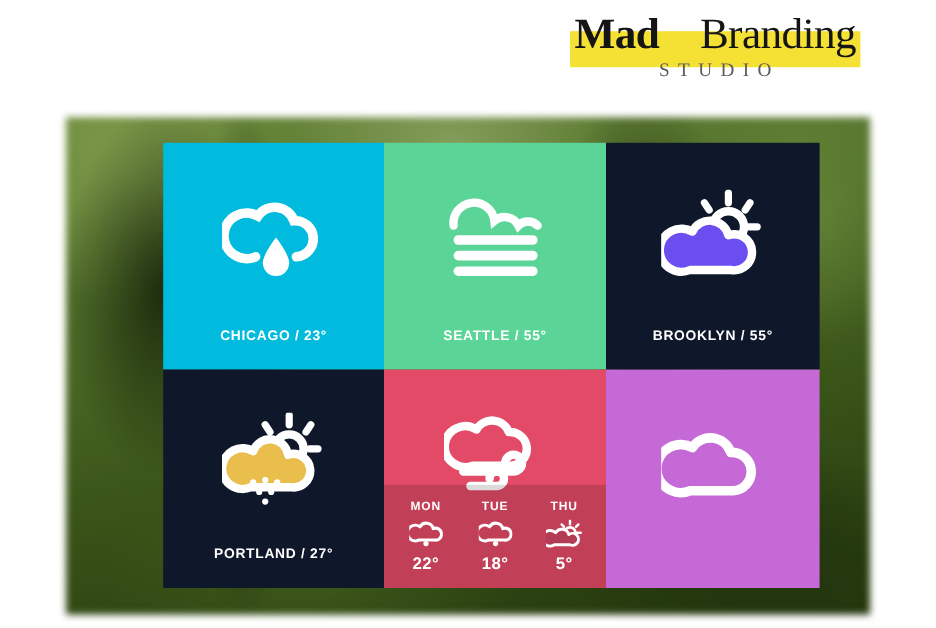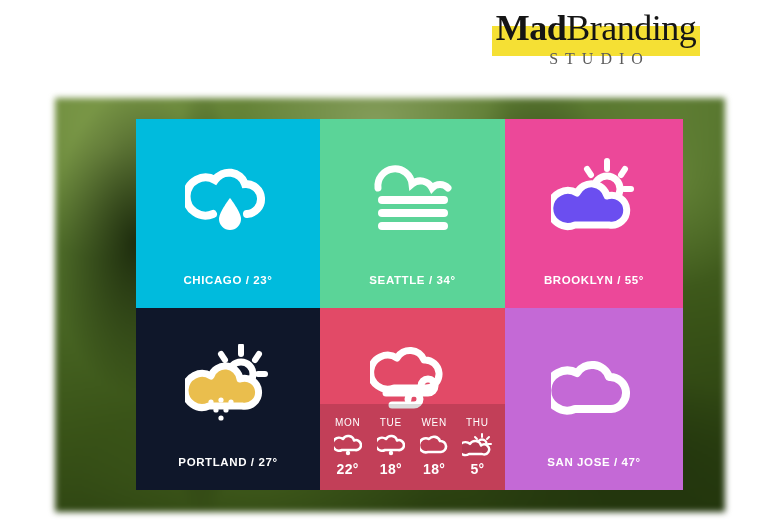--- a/index.html
+++ b/index.html
@@ -42,21 +42,21 @@
     position: relative;
     z-index: 1;
     font-family: "Liberation Serif", serif;
     font-size: 36px;
     letter-spacing: -0.5px;
     color: #151515;
     white-space: nowrap;
     padding: 0 4px;
   }
   .logo-text .bold { font-weight: bold; }
-  .logo-text .light { font-weight: normal; }
+  .logo-text .light { font-weight: normal; padding-left: 34px; }
   .logo-sub {
     position: relative;
     z-index: 1;
     margin-top: 5px;
     font-family: "Liberation Serif", serif;
     font-size: 16px;
     letter-spacing: 7px;
     color: #5b5b5b;
     text-indent: 7px;
   }
@@ -140,21 +140,21 @@
     padding: 0 6px;
     box-sizing: border-box;
   }
   .fc-day {
     flex: 1 1 0;
     text-align: center;
     color: #ffffff;
   }
   .fc-name {
     font-size: 10px;
-    font-weight: normal;
+    font-weight: bold;
     letter-spacing: 0.7px;
     margin-bottom: 4px;
   }
   .fc-icon {
     height: 26px;
     display: flex;
     align-items: center;
     justify-content: center;
     margin-bottom: 3px;
   }
@@ -193,24 +193,24 @@
 
   <div class="tile" style="background:#5bd498">
     <div class="tile-icon">
       <svg width="86" height="74" viewBox="0 0 86 74">
         <path d="M8 30 A17 17 0 0 1 42 26 A13 13 0 0 1 62 30 A11 11 0 0 1 78 30" fill="none" stroke="#fff" stroke-width="7" stroke-linecap="round"></path>
         <rect x="8" y="38" width="70" height="8" rx="4" fill="#fff"></rect>
         <rect x="8" y="51" width="70" height="8" rx="4" fill="#fff"></rect>
         <rect x="8" y="64" width="70" height="8" rx="4" fill="#fff"></rect>
       </svg>
     </div>
-    <div class="tile-label">SEATTLE / 34°</div>
-  </div>
-
-  <div class="tile" style="background:#ec4899">
+    <div class="tile-label">SEATTLE / 55°</div>
+  </div>
+
+  <div class="tile" style="background:#0f172a">
     <div class="tile-icon">
       <svg width="86" height="74" viewBox="0 0 86 74">
         <g stroke="#fff" stroke-width="6" stroke-linecap="round">
           <line x1="56" y1="3" x2="56" y2="11"></line>
           <line x1="36" y1="11" x2="40" y2="17"></line>
           <line x1="74" y1="11" x2="70" y2="17"></line>
           <line x1="80" y1="31" x2="73" y2="31"></line>
         </g>
         <circle cx="56" cy="31" r="13" fill="none" stroke="#fff" stroke-width="7"></circle>
         <path d="M24 67 A18 18 0 1 1 26 35 A16 16 0 0 1 56 38 A15 15 0 1 1 58 67 Z" fill="#6b4ef0" stroke="#fff" stroke-width="7" stroke-linejoin="round"></path>
@@ -268,29 +268,20 @@
         <div class="fc-name">TUE</div>
         <div class="fc-icon">
           <svg width="28" height="24" viewBox="0 0 28 24">
             <path d="M8 17 A6.5 6.5 0 1 1 9 6 A6 6 0 0 1 20 7.5 A5 5 0 1 1 21 17 Z" fill="none" stroke="#fff" stroke-width="2.6" stroke-linejoin="round"></path>
             <circle cx="14" cy="20" r="2.2" fill="#fff"></circle>
           </svg>
         </div>
         <div class="fc-temp">18°</div>
       </div>
 
-      <div class="fc-day">
-        <div class="fc-name">WEN</div>
-        <div class="fc-icon">
-          <svg width="28" height="24" viewBox="0 0 28 24">
-            <path d="M8 19 A7 7 0 1 1 9 6 A6.5 6.5 0 0 1 20 8 A5.5 5.5 0 1 1 21 19 Z" fill="none" stroke="#fff" stroke-width="2.6" stroke-linejoin="round"></path>
-          </svg>
-        </div>
-        <div class="fc-temp">18°</div>
-      </div>
 
       <div class="fc-day">
         <div class="fc-name">THU</div>
         <div class="fc-icon">
           <svg width="30" height="24" viewBox="0 0 30 24">
             <g stroke="#fff" stroke-width="2" stroke-linecap="round">
               <line x1="20" y1="1" x2="20" y2="4"></line>
               <line x1="13" y1="4" x2="15" y2="6"></line>
               <line x1="27" y1="4" x2="25" y2="6"></line>
               <line x1="29" y1="11" x2="26" y2="11"></line>
@@ -304,16 +295,15 @@
 
     </div>
   </div>
 
   <div class="tile" style="background:#c469d6">
     <div class="tile-icon">
       <svg width="86" height="74" viewBox="0 0 86 74">
         <path d="M24 62 A20 20 0 1 1 26 26 A18 18 0 0 1 58 30 A16 16 0 1 1 60 62 Z" fill="none" stroke="#fff" stroke-width="8" stroke-linejoin="round"></path>
       </svg>
     </div>
-    <div class="tile-label">SAN JOSE / 47°</div>
   </div>
 
 </div>
 
 </body></html>

